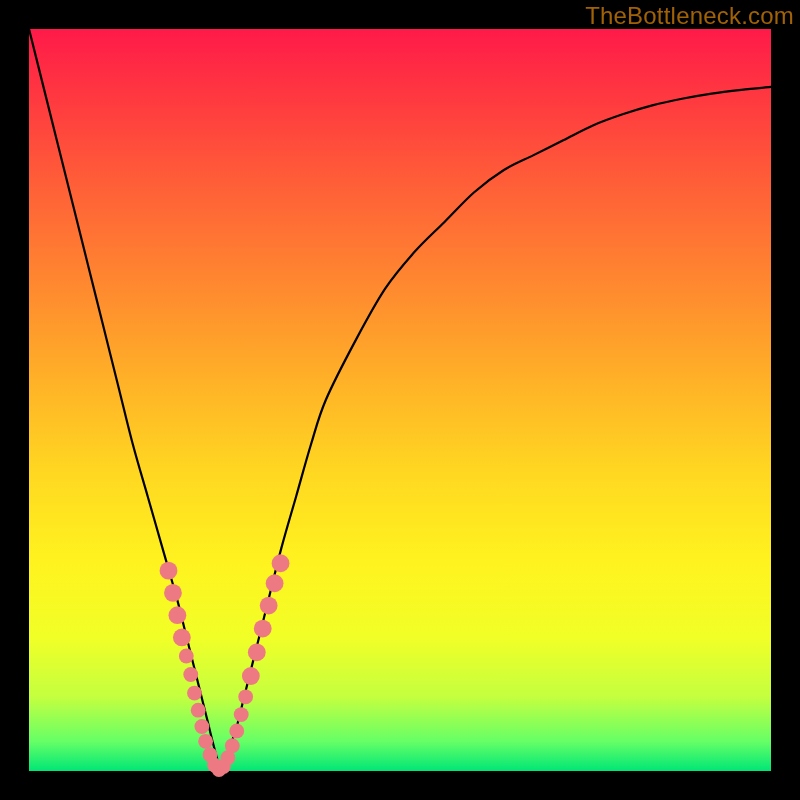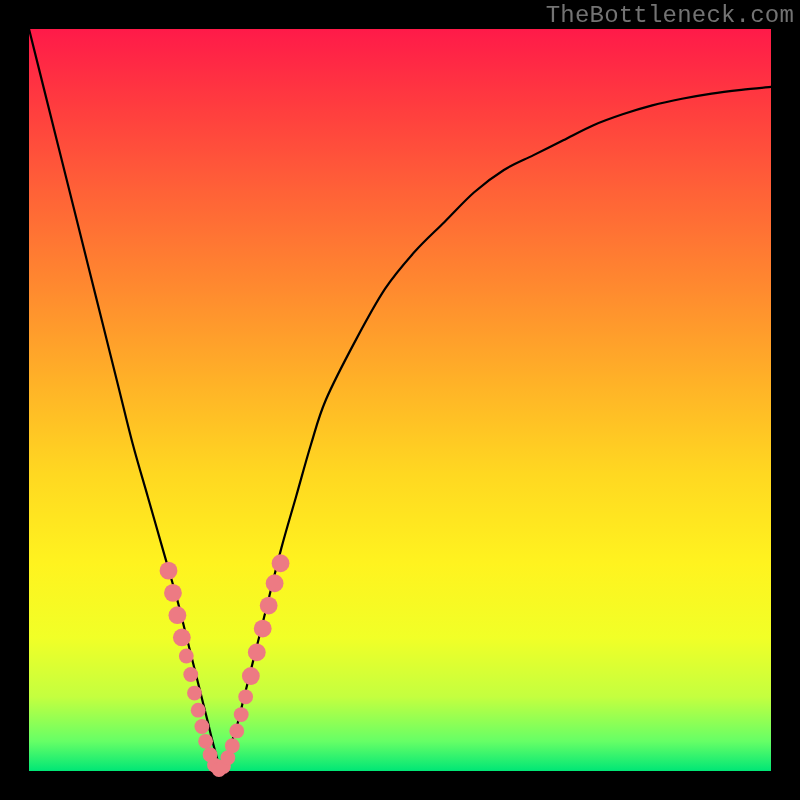--- a/index.html
+++ b/index.html
@@ -33,26 +33,25 @@
       #fff31f 72%,
       #f1ff27 82%,
       #c4ff3f 90%,
       #66ff66 96%,
       #00e676 100%);
   }
   .watermark {
     position: absolute;
     top: 2px;
     right: 6px;
-    color: #737373;
+    color: #a16207;
     font-size: 24px;
     font-weight: 500;
     letter-spacing: 0.2px;
     pointer-events: none;
-    font-family: Liberation Mono, monospace;
   }
   svg.curves {
     position: absolute;
     left: 0; top: 0;
     width: 742px;
     height: 742px;
     overflow: visible;
   }
 </style>
 </head>

